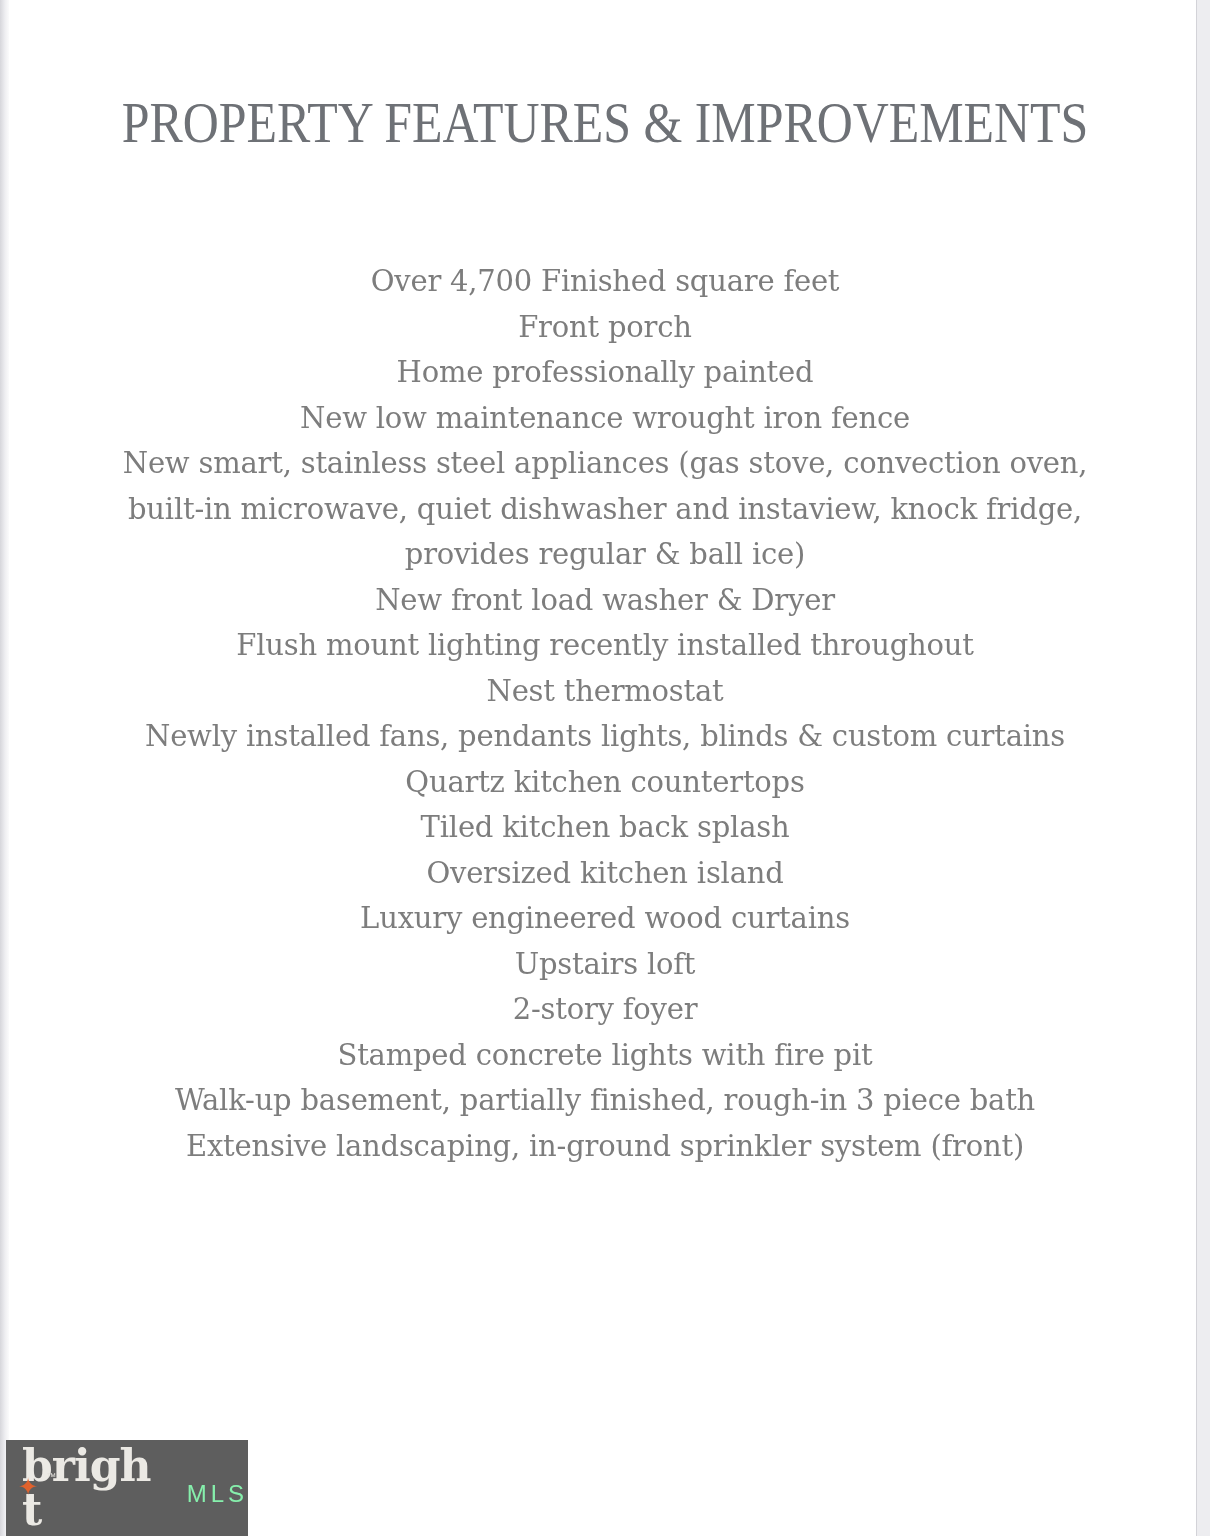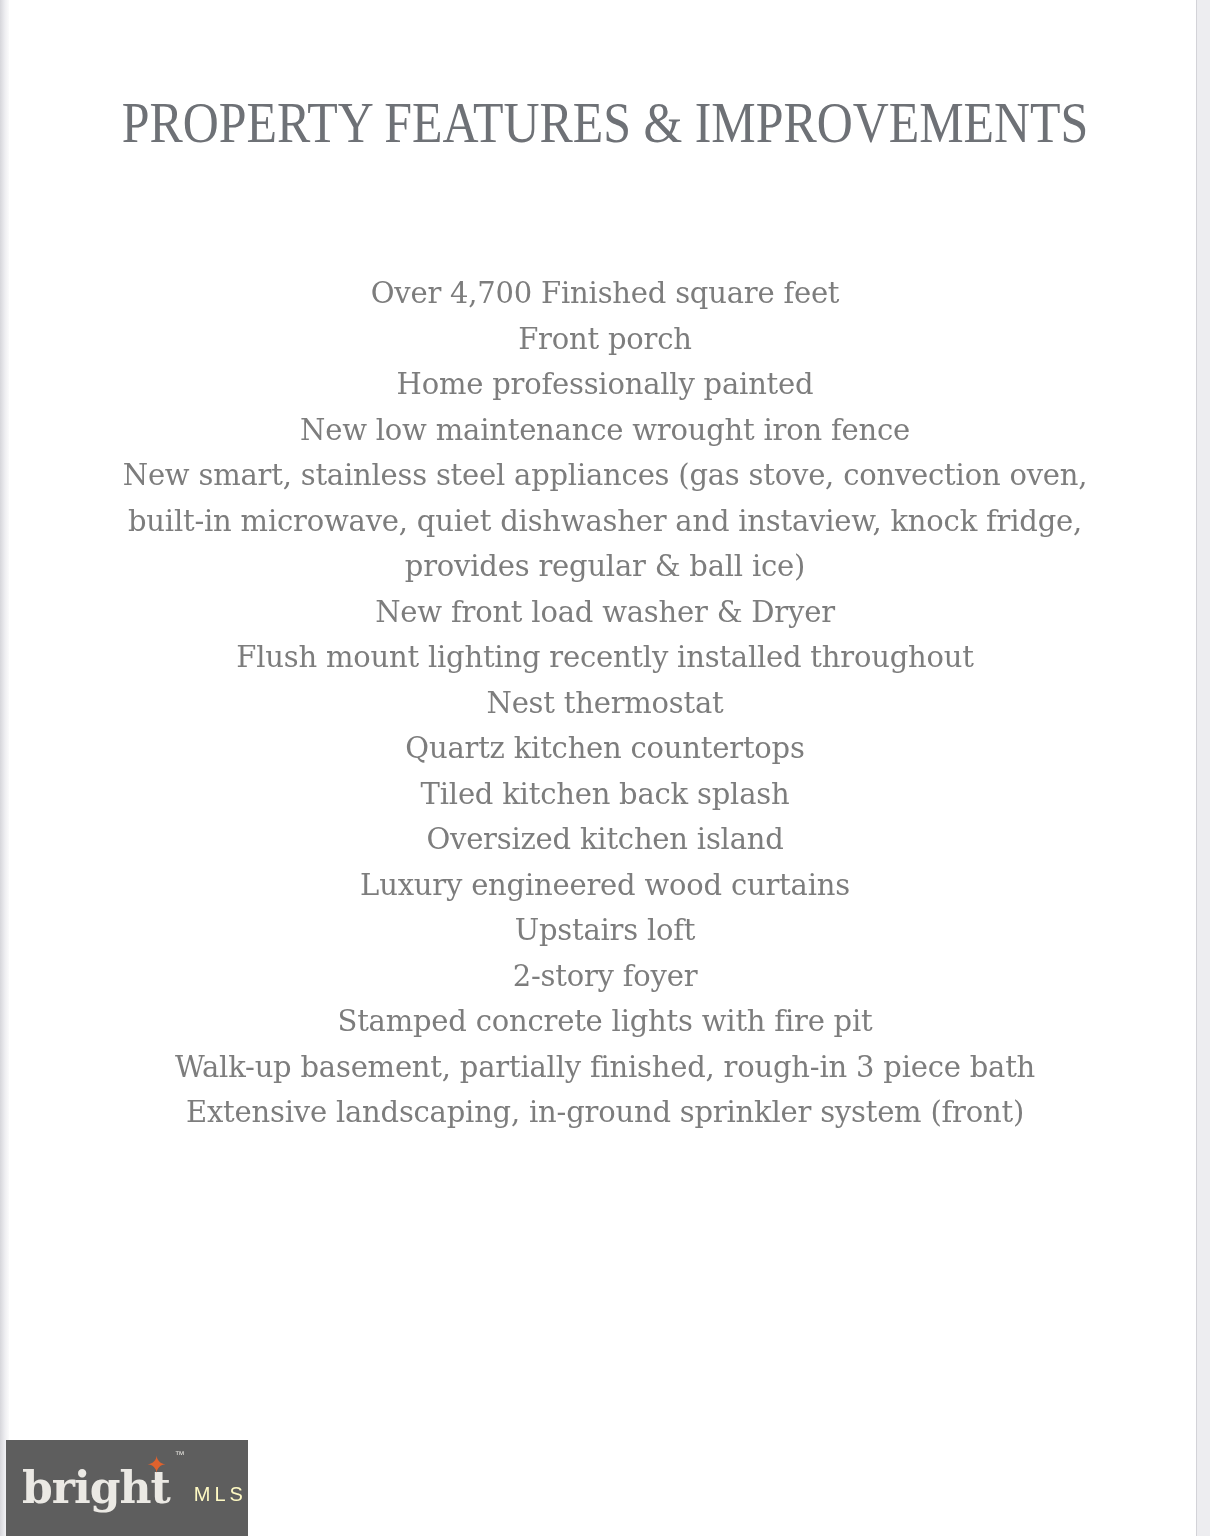--- a/index.html
+++ b/index.html
@@ -34,21 +34,21 @@
     line-height: 1;
     color: #6e7176;
     letter-spacing: 0px;
     transform: scaleX(0.86);
     transform-origin: 50% 50%;
     white-space: nowrap;
   }
 
   
   .features {
-    position: absolute; top: 271px; left: 0; right: 0;
+    position: absolute; top: 259px; left: 0; right: 0;
     text-align: center;
   }
   .feature-line {
     font-family: "DejaVu Serif", "Liberation Serif", serif;
     font-size: 29px;
     line-height: 45.5px;
     color: #7d7d7d;
     letter-spacing: -0.2px;
     white-space: nowrap;
   }
@@ -84,22 +84,22 @@
     position: absolute;
     top: -16px; right: -15px;
     font-family: "Liberation Sans", sans-serif;
     font-weight: normal;
     font-size: 10px;
     color: #e3e1dc;
     letter-spacing: 0;
   }
   .mls {
     font-family: "Liberation Sans", sans-serif;
-    font-size: 20px;
-    color: #fef9c3;
+    font-size: 24px;
+    color: #86efac;
     letter-spacing: 4px;
     margin-left: 24px;
     line-height: 1;
     padding-top: 12px;
   }
 </style>
 </head>
 <body>
 
 <div class="page">
@@ -112,20 +112,21 @@
       <div class="feature-line">Over 4,700 Finished square feet</div>
       <div class="feature-line">Front porch</div>
       <div class="feature-line">Home professionally painted</div>
       <div class="feature-line">New low maintenance wrought iron fence</div>
       <div class="feature-line">New smart, stainless steel appliances (gas stove, convection oven,</div>
       <div class="feature-line">built-in microwave, quiet dishwasher and instaview, knock fridge,</div>
       <div class="feature-line">provides regular &amp; ball ice)</div>
       <div class="feature-line">New front load washer &amp; Dryer</div>
       <div class="feature-line">Flush mount lighting recently installed throughout</div>
       <div class="feature-line">Nest thermostat</div>
+      <div class="feature-line">Newly installed fans, pendants lights, blinds &amp; custom curtains</div>
       <div class="feature-line">Quartz kitchen countertops</div>
       <div class="feature-line">Tiled kitchen back splash</div>
       <div class="feature-line">Oversized kitchen island</div>
       <div class="feature-line">Luxury engineered wood curtains</div>
       <div class="feature-line">Upstairs loft</div>
       <div class="feature-line">2-story foyer</div>
       <div class="feature-line">Stamped concrete lights with fire pit</div>
       <div class="feature-line">Walk-up basement, partially finished, rough-in 3 piece bath</div>
       <div class="feature-line">Extensive landscaping, in-ground sprinkler system (front)</div>
     </div>

